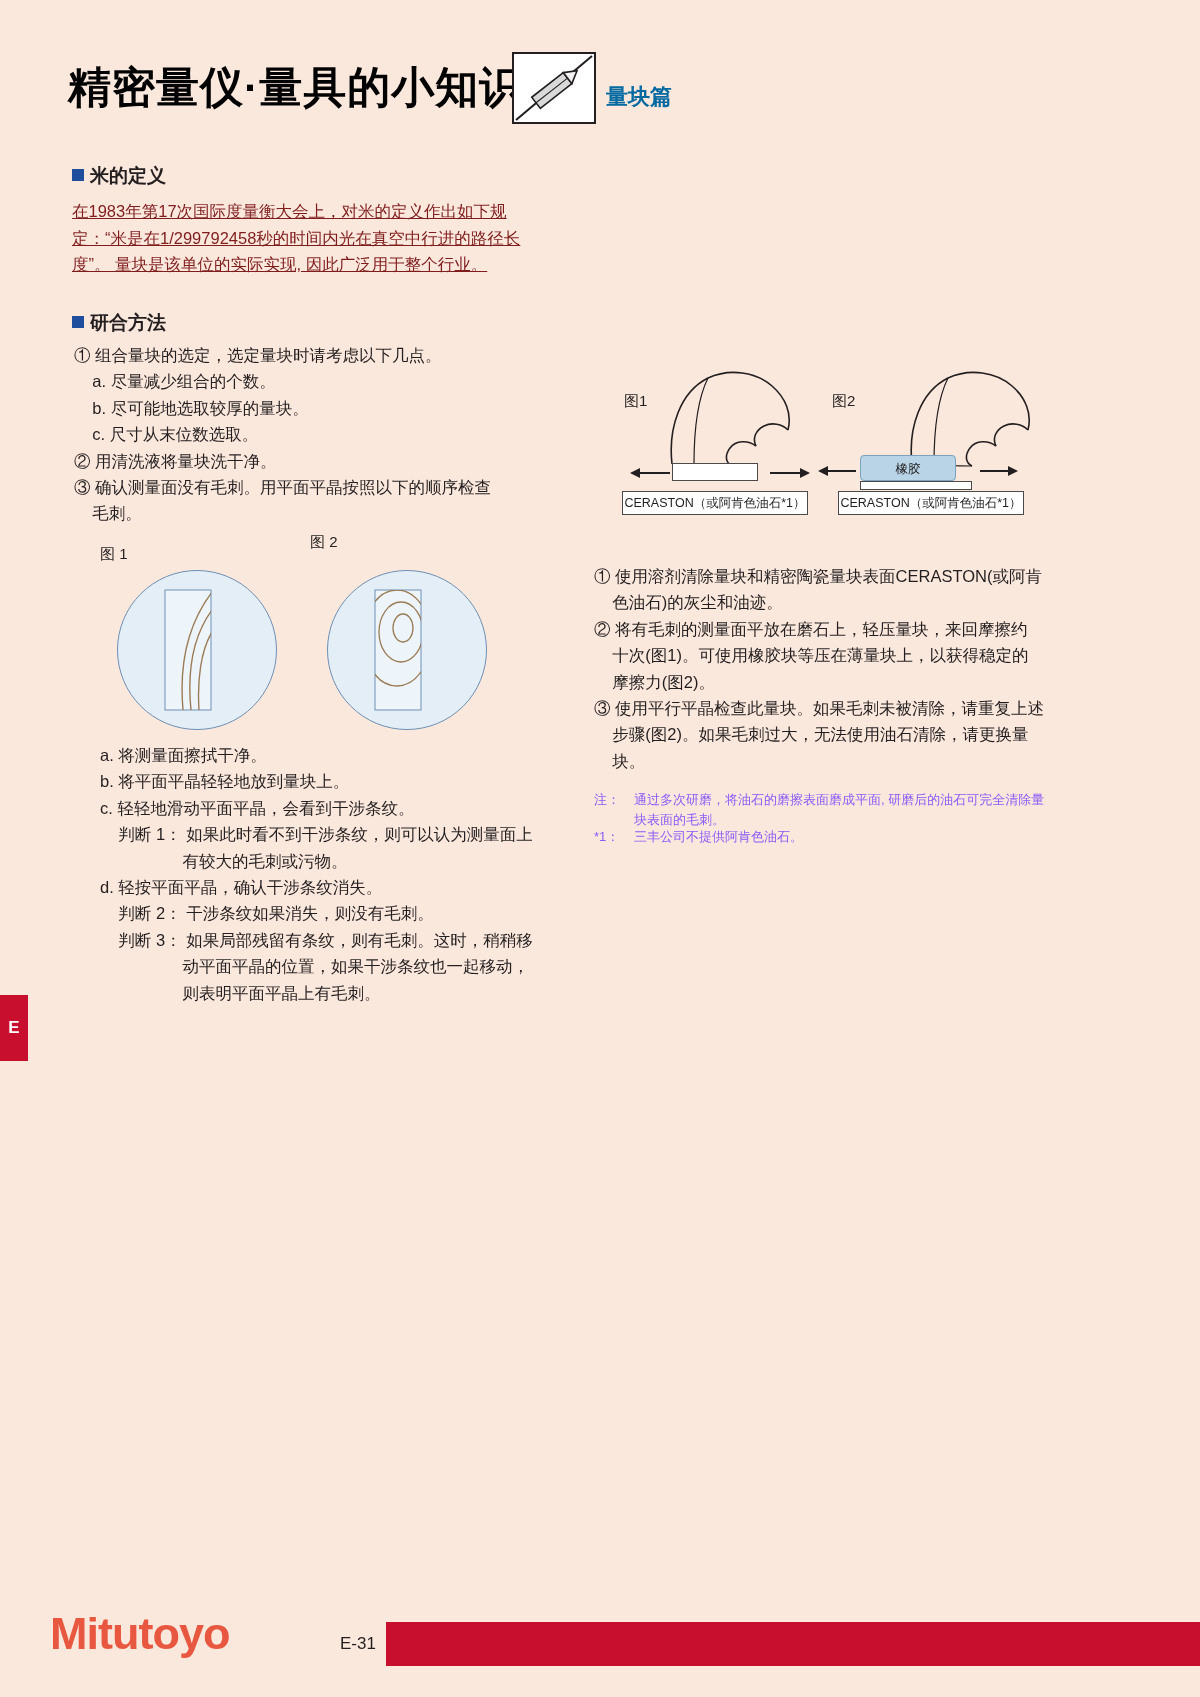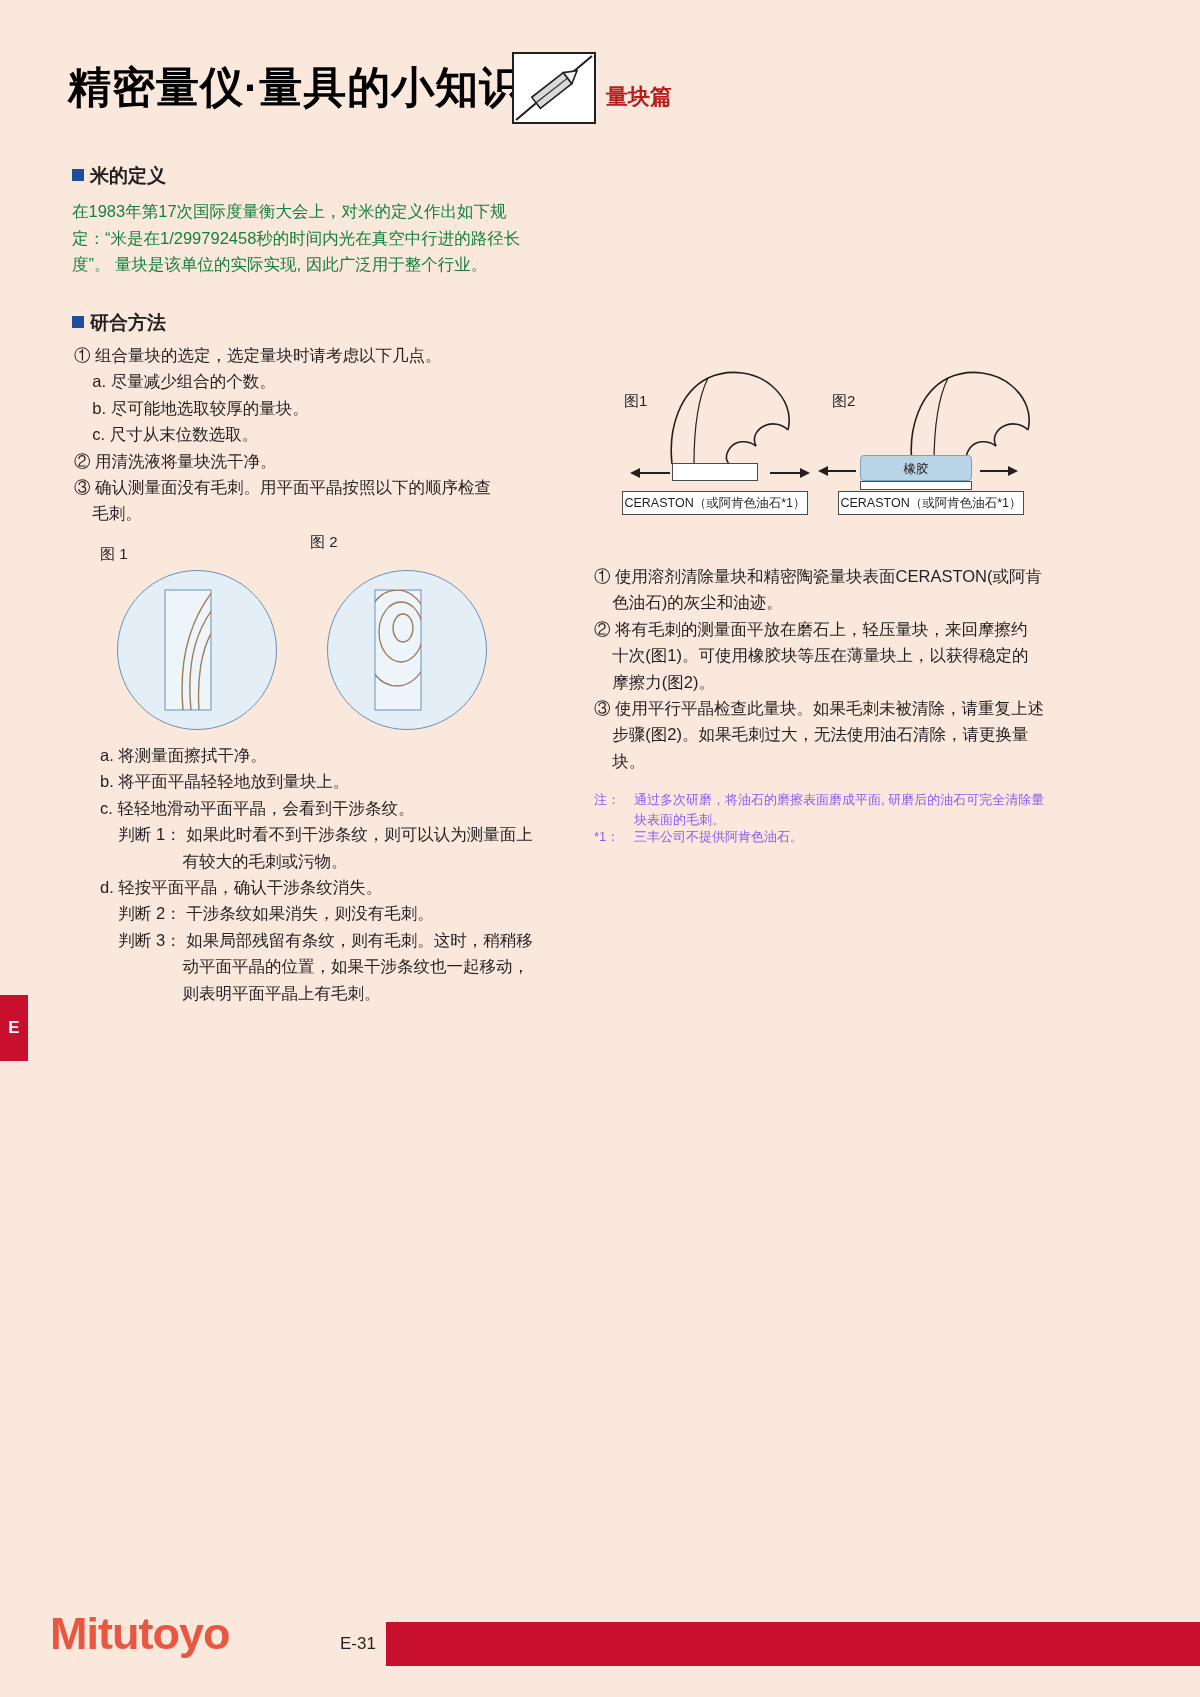--- a/index.html
+++ b/index.html
@@ -21,32 +21,32 @@
     position:absolute; left:0; top:14px; white-space:nowrap;
   }
   .header-icon {
     position:absolute; left:444px; top:0px; width:84px; height:72px;
     border:2px solid #231f20; background:#fff;
     overflow:hidden;
   }
   .header-icon svg { display:block; }
   .header-sub {
     position:absolute; left:538px; top:30px;
-    font-size:22px; font-weight:bold; color:#b91c1c; white-space:nowrap;
+    font-size:22px; font-weight:bold; color:#0369a1; white-space:nowrap;
   }
 
   
   .sec-head { position:absolute; font-size:19px; font-weight:bold; color:#231f20; }
   .sec-head .sq {
     display:inline-block; width:12px; height:12px; background:#1f4e9c;
     margin-right:6px; vertical-align:1px;
   }
 
   
-  .para { position:absolute; font-size:16.5px; line-height:1.62; color:#15803d; }
+  .para { position:absolute; font-size:16.5px; line-height:1.62; color:#7f1d1d;text-decoration:underline; }
 
   .ln { white-space:pre; }
 
   
   .list { position:absolute; font-size:16.5px; line-height:1.60; }
   .list div { white-space:pre; }
 
   
   .figlabel { position:absolute; font-size:15px; color:#231f20; }
   .circle {
@@ -212,21 +212,21 @@
   <div class="caption-box" style="left:622px; top:491px; width:186px;">CERASTON（或阿肯色油石*1）</div>
 
   <svg style="position:absolute; left:900px; top:368px;" width="150" height="100">
     <path d="M12 96 C 8 60, 20 24, 48 10 C 70 0, 96 4, 112 18 C 126 30, 132 46, 128 62" fill="none" stroke="#231f20" stroke-width="1.6"></path>
     <path d="M128 62 C 122 56, 112 54, 104 58 C 96 62, 92 70, 96 78" fill="none" stroke="#231f20" stroke-width="1.6"></path>
     <path d="M96 78 C 88 72, 76 72, 70 80 C 64 88, 66 95, 72 98" fill="none" stroke="#231f20" stroke-width="1.6"></path>
     <path d="M48 10 C 40 26, 34 52, 34 96" fill="none" stroke="#231f20" stroke-width="1.2"></path>
     <path d="M72 98 C 60 98, 46 98, 34 96" fill="none" stroke="#231f20" stroke-width="1.2"></path>
   </svg>
 
-  <div class="rubber" style="left:860px; top:455px; width:112px; height:26px;text-align:center;">橡胶</div>
+  <div class="rubber" style="left:860px; top:455px; width:96px; height:26px;text-align:center;">橡胶</div>
   <div class="metal" style="left:860px; top:481px; width:112px; height:9px;"></div>
   <svg style="position:absolute; left:818px; top:458px;" width="200" height="26">
     <line x1="6" y1="13" x2="38" y2="13" stroke="#231f20" stroke-width="2"></line>
     <polygon points="0,13 10,8 10,18" fill="#231f20"></polygon>
     <line x1="162" y1="13" x2="194" y2="13" stroke="#231f20" stroke-width="2"></line>
     <polygon points="200,13 190,8 190,18" fill="#231f20"></polygon>
   </svg>
   <div class="caption-box" style="left:838px; top:491px; width:186px;">CERASTON（或阿肯色油石*1）</div>
 
   <div class="list" style="left:594px; top:563px; width:570px;">

